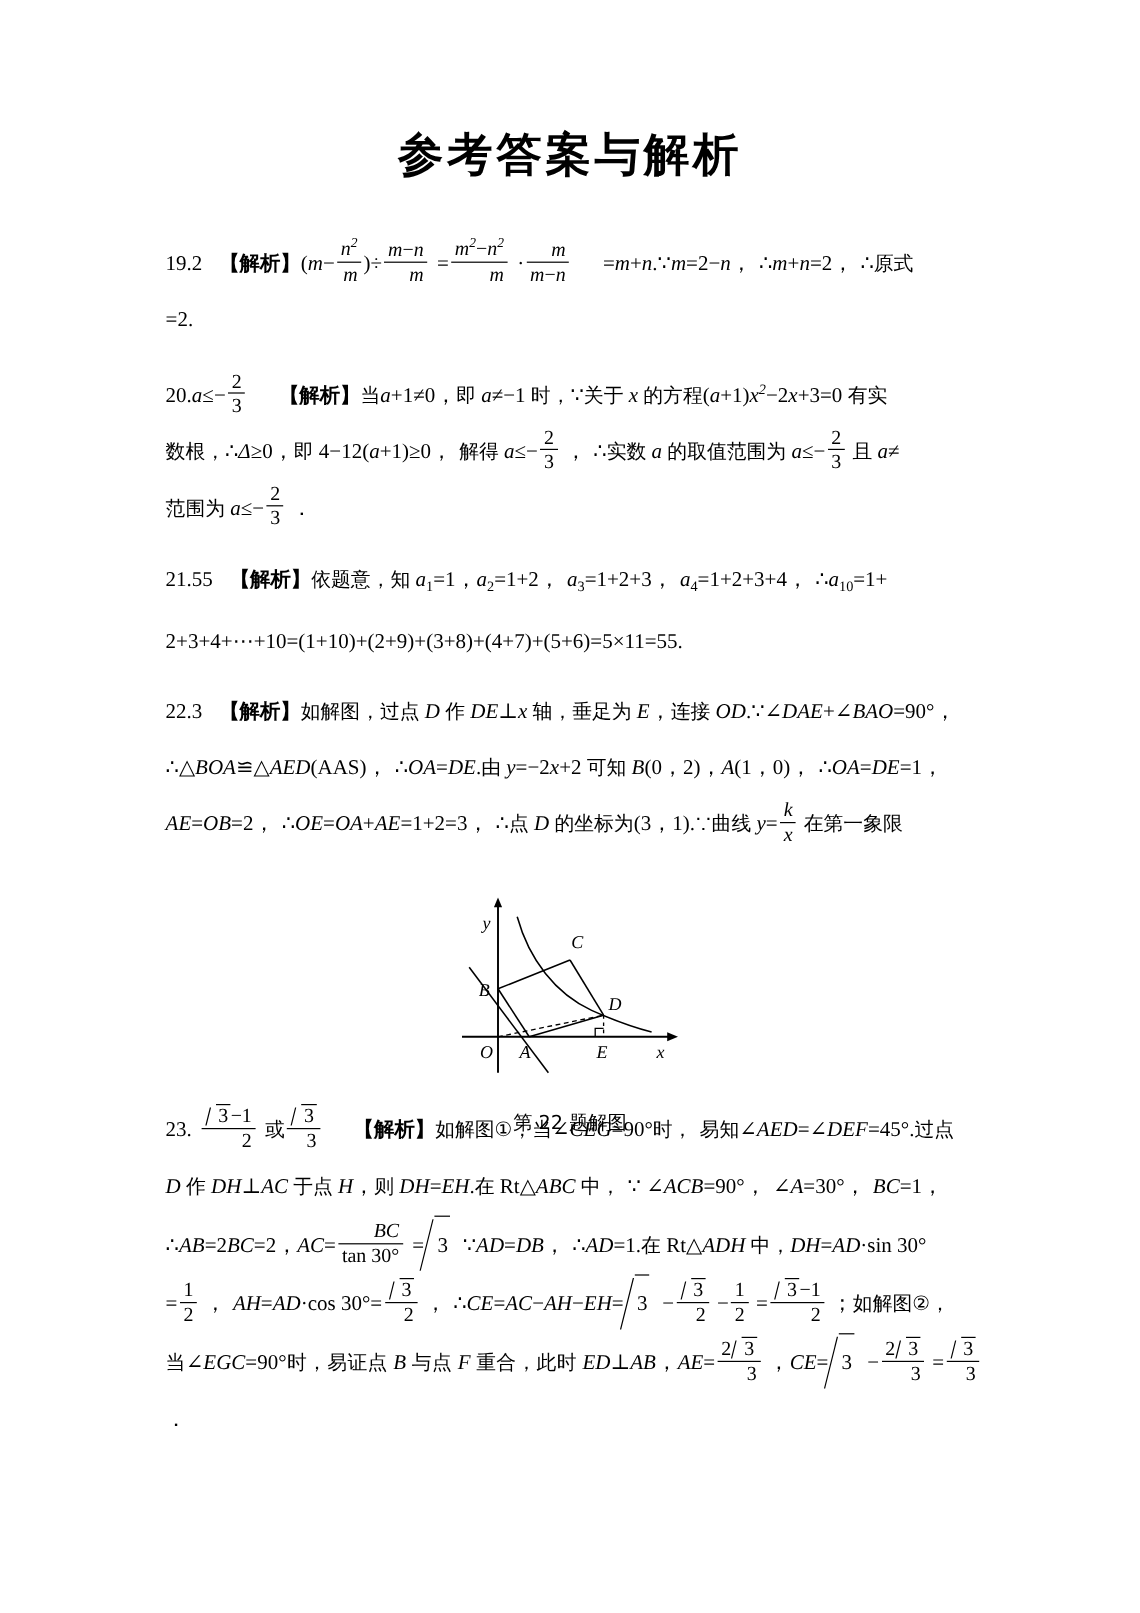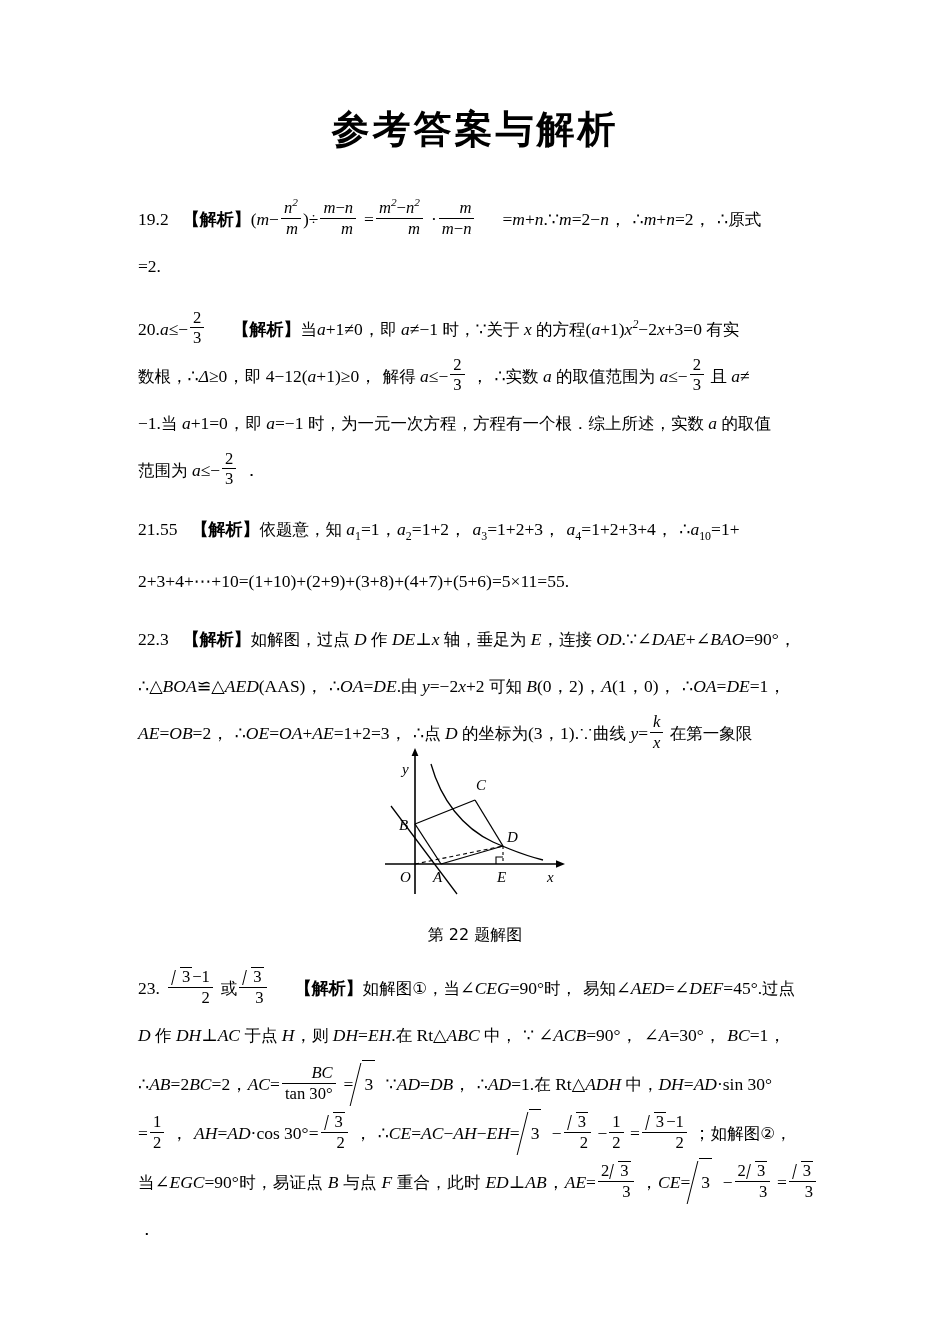--- a/index.html
+++ b/index.html
@@ -160,23 +160,20 @@
         =2.
       </div>
     </div>
 
     <div class="qblock">
       <div class="line">
         <span class="num">20.</span><span class="it">a</span>≤−<span class="frac"><span class="nu">2</span><span class="de">3</span></span><span class="gapxl"></span><span class="lbl">【解析】</span><span class="han">当</span><span class="it">a</span>+1≠0，<span class="han">即</span> <span class="it">a</span>≠−1 <span class="han">时，</span>∵<span class="han">关于</span> <span class="it">x</span> <span class="han">的方程</span>(<span class="it">a</span>+1)<span class="it">x</span><sup class="pw rm">2</sup>−2<span class="it">x</span>+3=0 <span class="han">有实</span>
       </div>
       <div class="line">
         <span class="han">数根，</span>∴<span class="it">Δ</span>≥0，<span class="han">即</span> 4−12(<span class="it">a</span>+1)≥0，<span class="gap"></span><span class="han">解得</span> <span class="it">a</span>≤−<span class="frac"><span class="nu">2</span><span class="de">3</span></span> ，<span class="gap"></span>∴<span class="han">实数</span> <span class="it">a</span> <span class="han">的取值范围为</span> <span class="it">a</span>≤−<span class="frac"><span class="nu">2</span><span class="de">3</span></span> <span class="han">且</span> <span class="it">a</span>≠
-      </div>
-      <div class="line">
-        −1.<span class="han">当</span> <span class="it">a</span>+1=0，<span class="han">即</span> <span class="it">a</span>=−1 <span class="han">时，为一元一次方程，方程有一个根．综上所述，实数</span> <span class="it">a</span> <span class="han">的取值</span>
       </div>
       <div class="line">
         <span class="han">范围为</span> <span class="it">a</span>≤−<span class="frac"><span class="nu">2</span><span class="de">3</span></span> ．
       </div>
     </div>
 
     <div class="qblock">
       <div class="line">
         <span class="num">21.</span><span class="num">55</span><span class="gapw"></span><span class="lbl">【解析】</span><span class="han">依题意，知</span> <span class="it">a</span><sub class="sb">1</sub>=1，<span class="it">a</span><sub class="sb">2</sub>=1+2，<span class="gap"></span><span class="it">a</span><sub class="sb">3</sub>=1+2+3，<span class="gap"></span><span class="it">a</span><sub class="sb">4</sub>=1+2+3+4，<span class="gap"></span>∴<span class="it">a</span><sub class="sb">10</sub>=1+
       </div>

